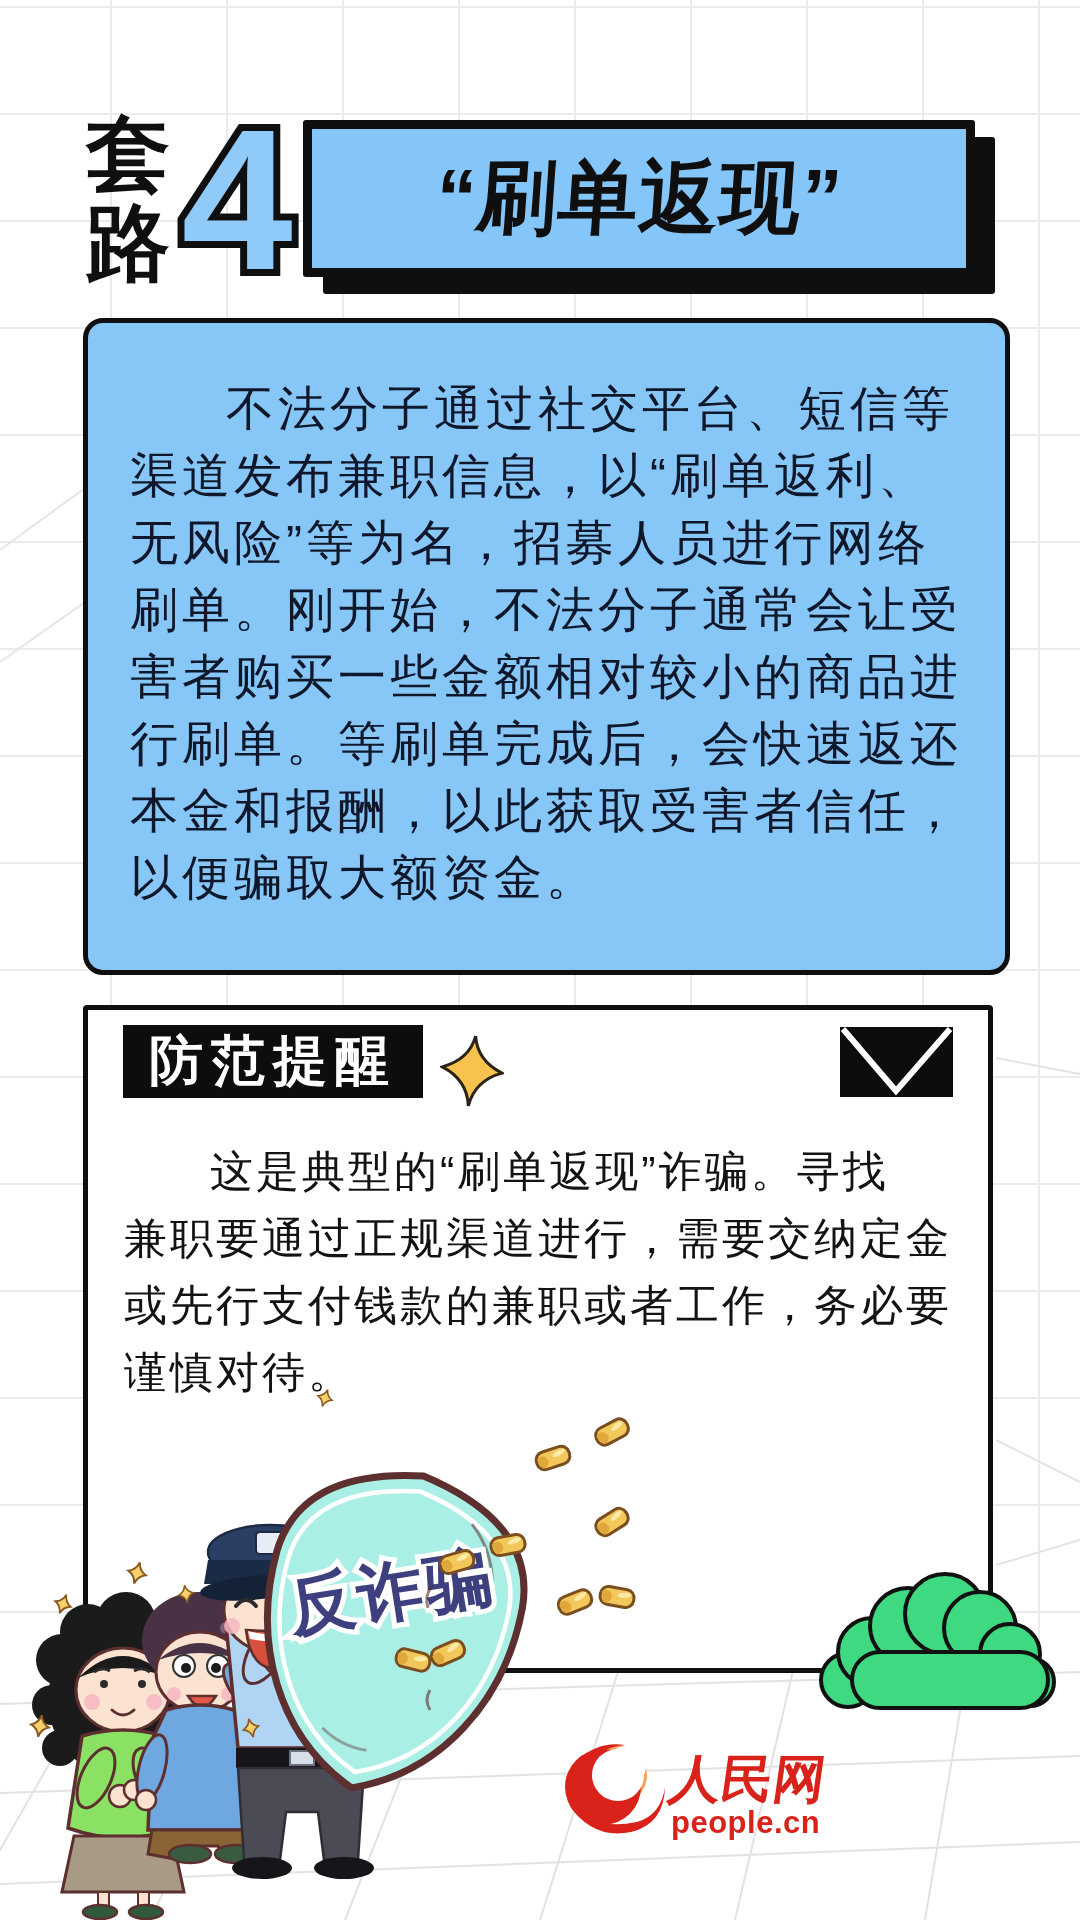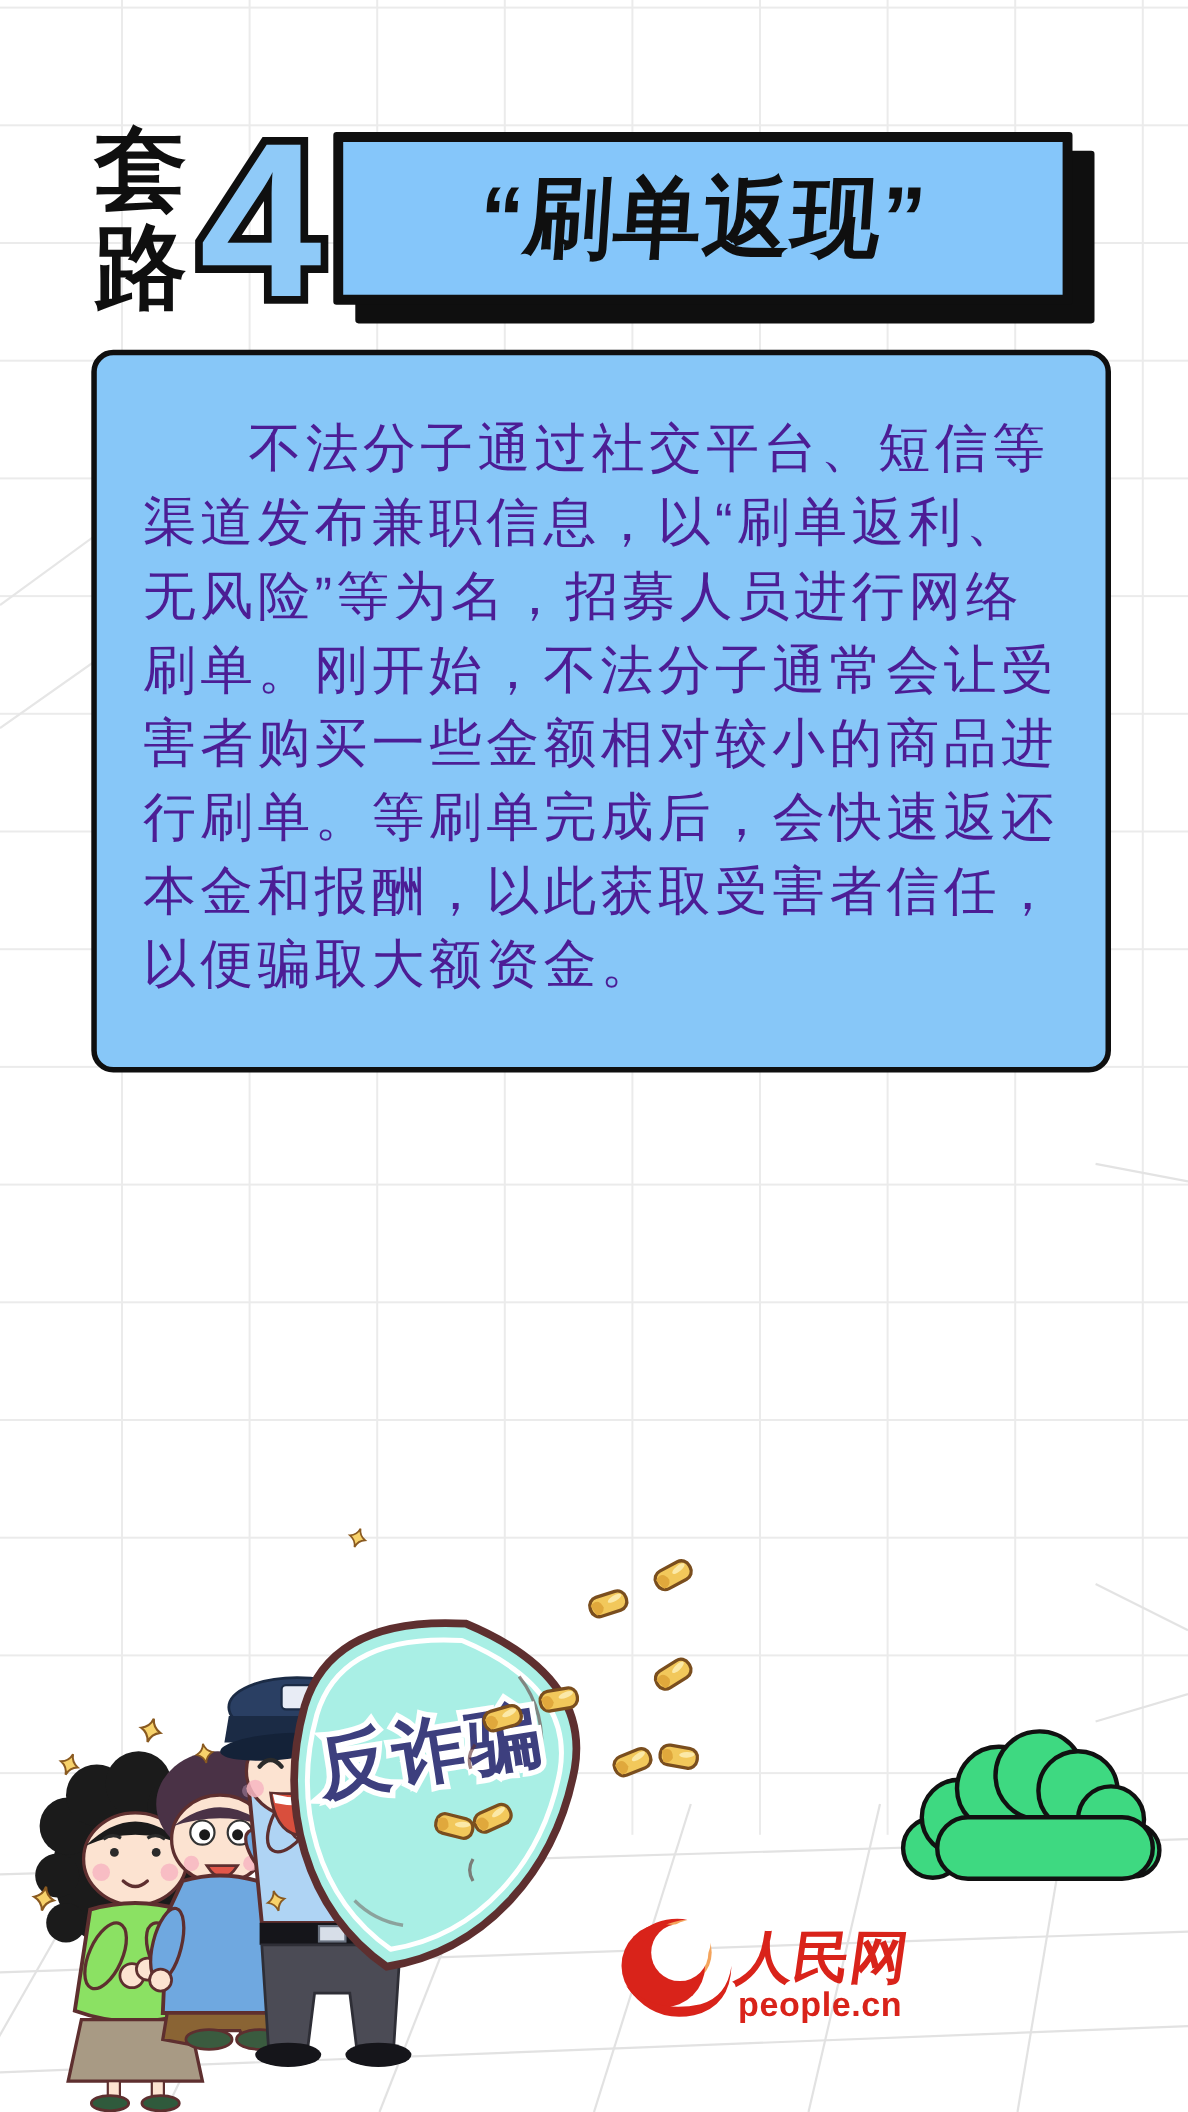--- a/index.html
+++ b/index.html
@@ -19,21 +19,21 @@
     font-size:84px; line-height:89px; font-weight:900; color:#0f0f0f; letter-spacing:0; }
   .num4-svg { position:absolute; left:170px; top:104px; width:130px; height:180px; }
   .title-box { position:absolute; left:303px; top:120px; width:672px; height:157px;
     background:#85C6FA; border:9px solid #0f0f0f; border-radius:3px;
     box-shadow:20px 17px 0 #0f0f0f; display:flex; align-items:center; justify-content:center; }
   .title-box span { font-size:80px; font-weight:900; color:#0f0f0f; transform:skewX(-4deg); letter-spacing:1px; }
 
   
   .intro-card { position:absolute; left:83px; top:318px; width:927px; height:657px;
     background:#87C7F8; border:5px solid #0f0f0f; border-radius:20px; padding:52px 42px 0 42px; }
-  .intro-card p { font-size:48px; line-height:67px; letter-spacing:4px; color:#4c1d95;
+  .intro-card p { font-size:48px; line-height:67px; letter-spacing:4px; color:#0f172a;
     text-indent:2em; white-space:pre-line; font-weight:500; }
 
   
   .reminder-card { position:absolute; left:83px; top:1005px; width:910px; height:668px;
     background:#ffffff; border:5px solid #0f0f0f; border-radius:4px; }
   .badge { position:absolute; left:35px; top:15px; height:73px; padding:0 26px;
     background:#0d0d0d; color:#ffffff; display:flex; align-items:center; justify-content:center;
     font-size:54px; font-weight:900; letter-spacing:8px; }
   .sparkle-svg { position:absolute; left:352px; top:24px; width:64px; height:74px; }
   .envelope-svg { position:absolute; left:752px; top:17px; width:113px; height:70px; }
@@ -88,20 +88,36 @@
     <p>不法分子通过社交平台、短信等
 渠道发布兼职信息，以“刷单返利、
 无风险”等为名，招募人员进行网络
 刷单。刚开始，不法分子通常会让受
 害者购买一些金额相对较小的商品进
 行刷单。等刷单完成后，会快速返还
 本金和报酬，以此获取受害者信任，
 以便骗取大额资金。</p>
   </div>
 
+  <div class="reminder-card">
+    <div class="badge">
+      <span>防范提醒</span>
+    </div>
+    <svg class="sparkle-svg" viewBox="0 0 64 74">
+      <path d="M32,2 Q36,26 62,36 Q36,46 32,72 Q28,46 2,36 Q28,26 32,2 Z" fill="#F7C24E" stroke="#2b2416" stroke-width="3" transform="rotate(6 32 37)"></path>
+    </svg>
+    <svg class="envelope-svg" viewBox="0 0 113 70">
+      <rect x="0" y="0" width="113" height="70" fill="#0d0d0d"></rect>
+      <polyline points="3,2 56,64 110,2" fill="none" stroke="#ffffff" stroke-width="6"></polyline>
+    </svg>
+    <div class="reminder-text">这是典型的“刷单返现”诈骗。寻找
+兼职要通过正规渠道进行，需要交纳定金
+或先行支付钱款的兼职或者工作，务必要
+谨慎对待。</div>
+  </div>
 
   <svg class="illustration-svg" viewBox="0 1040 1080 880">
     <defs>
       <g id="ingot">
         <rect x="-17" y="-9" width="34" height="18" rx="8" fill="#F2C85B" stroke="#7A4E1E" stroke-width="3"></rect>
         <path d="M-16,-3 Q-7,-9 -5,2 Q-7,8 -13,7 Z" fill="#E0A83C"></path>
         <ellipse cx="7" cy="-3" rx="7" ry="2.6" fill="#FBE9A8" transform="rotate(-12 7 -3)"></ellipse>
       </g>
       <g id="mini-spark">
         <path d="M0,-11 Q1.5,-3 9,0 Q1.5,3 0,11 Q-1.5,3 -9,0 Q-1.5,-3 0,-11 Z" fill="#F7D26B" stroke="#8a5a20" stroke-width="2"></path>

